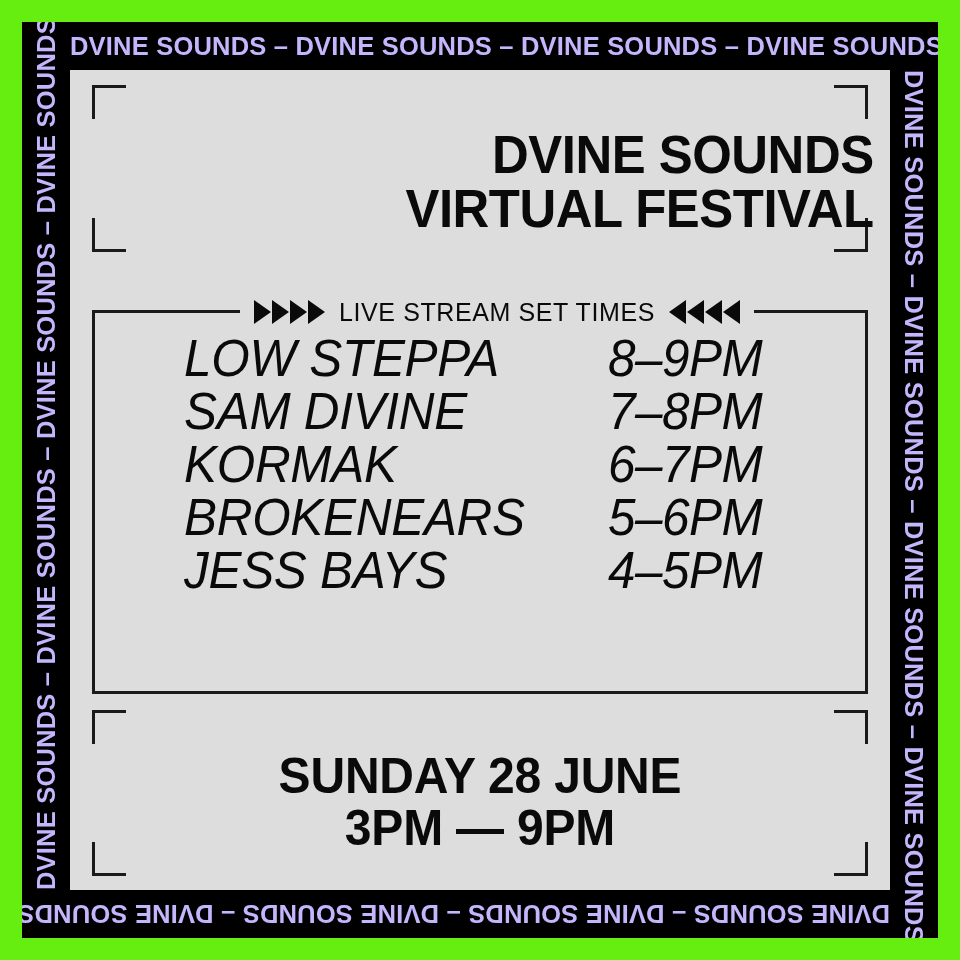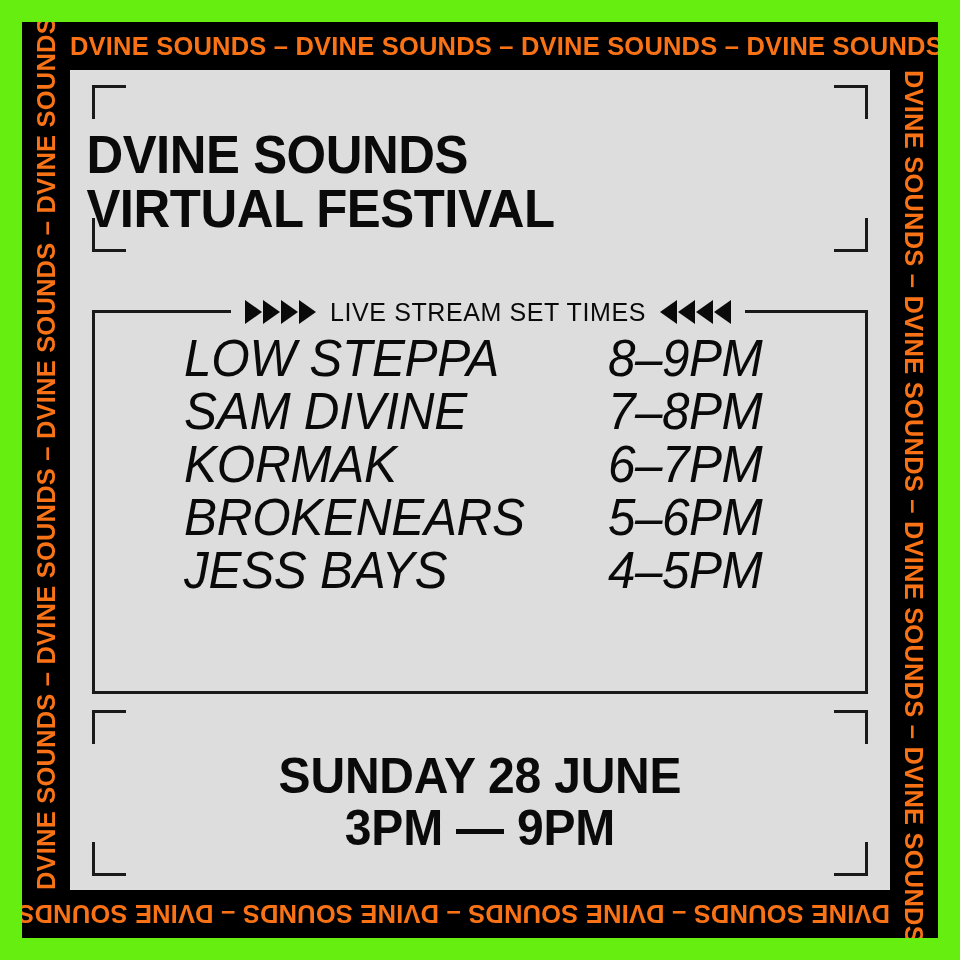--- a/index.html
+++ b/index.html
@@ -29,21 +29,21 @@
   .frame {
     position: absolute;
     left: 22px; top: 22px;
     width: 916px; height: 916px;
     background: #000000;
   }
 
   
   .marquee {
     position: absolute;
-    color: #f97316;
+    color: #c4b5fd;
     font-size: 25.5px;
     font-weight: 700;
     letter-spacing: 0.2px;
     white-space: nowrap;
     font-family: "Liberation Sans", sans-serif;
     overflow: hidden;
   }
 
   .marquee-top {
     left: 0; top: 0;
@@ -129,21 +129,21 @@
   .foot-br-tl { left: 22px;  top: 640px; }
   .foot-br-tr { right: 22px; top: 640px; }
   .foot-br-bl { left: 22px;  top: 772px; }
   .foot-br-br { right: 22px; top: 772px; }
 
   
   .hero {
     position: absolute;
     left: 0; top: 58px;
     width: 820px;
-    text-align: left;
+    text-align: right;
   }
   .hero-line {
     font-family: "Liberation Sans", sans-serif;
     font-weight: 700;
     font-size: 53px;
     line-height: 54px;
     letter-spacing: -0.5px;
     color: #0a0a0a;
     transform: scaleX(0.96);
   }
@@ -160,21 +160,21 @@
     position: absolute;
     left: 22px; top: 386px;
     width: 776px; height: 238px;
     border: 3px solid #1a1a1a;
     border-top: none;
   }
 
   
   .label-row {
     position: absolute;
-    left: 8px;
+    left: 17px;
     width: 820px;
     height: 40px;
     display: flex;
     align-items: center;
     justify-content: center;
     gap: 18px;
   }
   .label-row-top    { top: 222px; }
   .label-row-bottom { top: 604px; }
 

